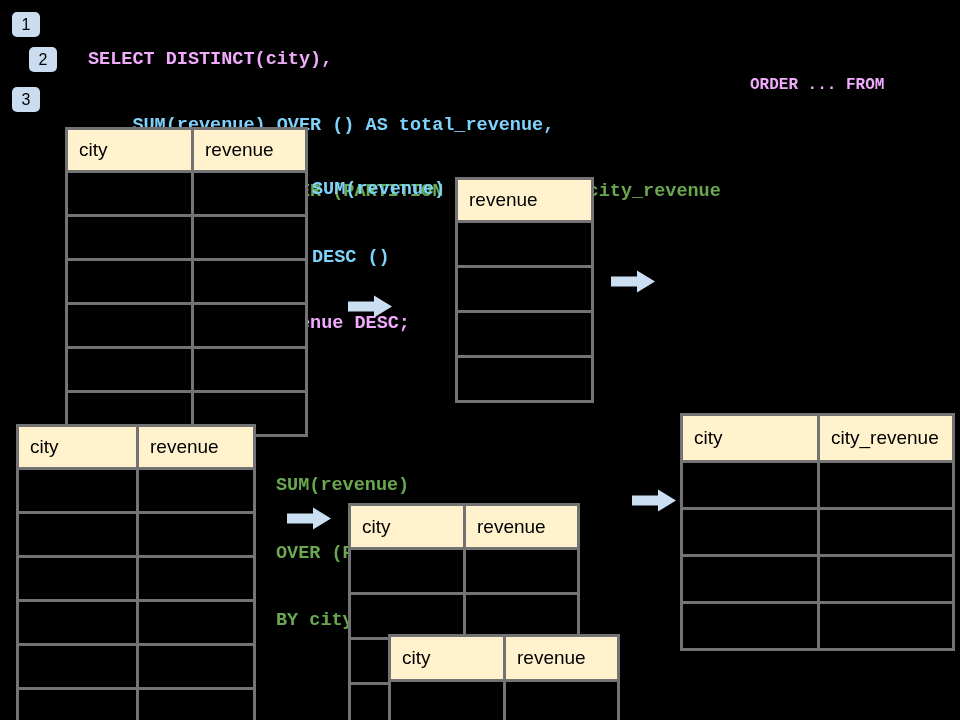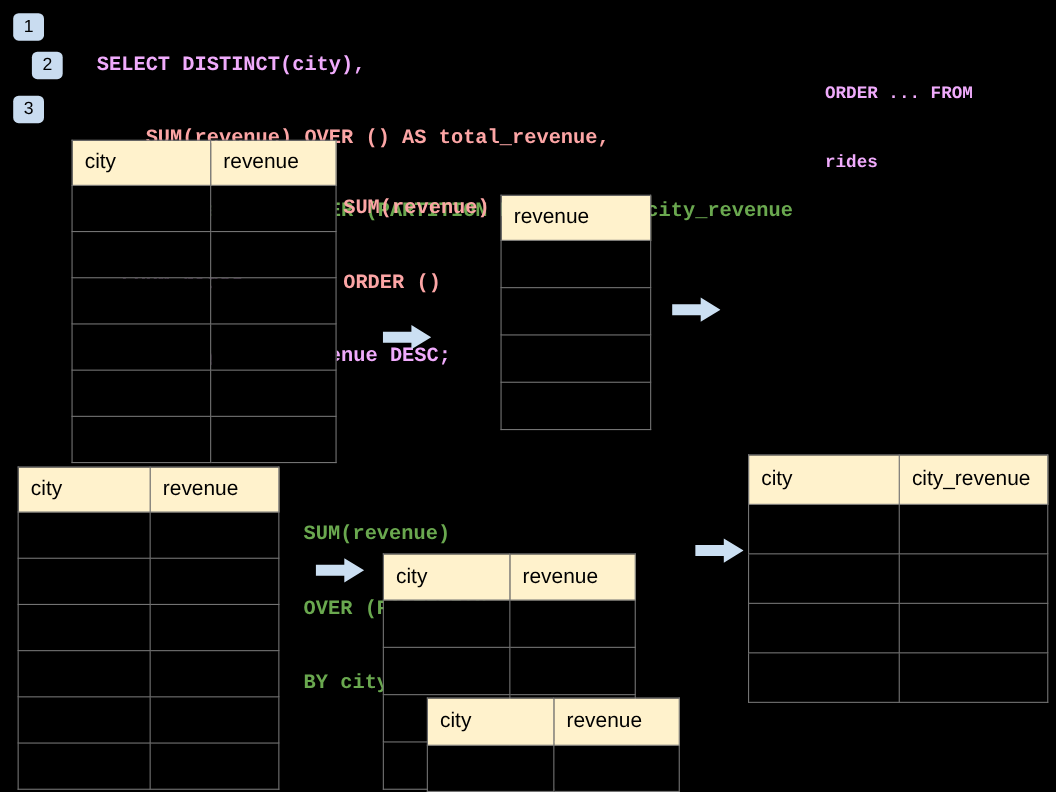--- a/index.html
+++ b/index.html
@@ -28,21 +28,21 @@
   .mono {
     font-family: "Liberation Mono", monospace;
     font-weight: bold;
     white-space: pre;
   }
   #sql-code {
     position: absolute; left: 88px; top: 5px;
     font-size: 18.5px; line-height: 22px;
   }
   .purple { color: #f0abfc; }
-  .red    { color: #fca5a5; }
+  .red    { color: #7dd3fc; }
   .green  { color: #6aa84f; }
 
   #side-note {
     position: absolute; left: 750px; top: 33px;
     font-size: 16px; line-height: 21px;
   }
   #annotation-total {
     position: absolute; left: 312px; top: 134px;
     font-size: 18.5px; line-height: 22.5px;
   }
@@ -50,21 +50,21 @@
     position: absolute; left: 276px; top: 430px;
     font-size: 18.5px; line-height: 22.5px;
   }
 
   
   table.tbl {
     position: absolute;
     border-collapse: collapse;
     table-layout: fixed;
   }
-  .tbl th, .tbl td { border: 1px solid #737373; }
+  .tbl th, .tbl td { border: 3px solid #737373; }
   .tbl th {
     background: #fff2cc;
     color: #000;
     font-weight: normal;
     font-size: 19px;
     text-align: left;
     padding: 0 0 0 11px;
     vertical-align: middle;
   }
   .tbl td { background: #000; padding: 0; }
@@ -111,26 +111,25 @@
 <div id="sql-code" class="mono">
   <div class="purple">SELECT DISTINCT(city),</div>
   <div class="red">    SUM(revenue) OVER () AS total_revenue,</div>
   <div class="green">    SUM(revenue) OVER (PARTITION BY city) as city_revenue</div>
   <div class="purple">  FROM rides</div>
   <div class="purple">  ORDER by city_revenue DESC;</div>
 </div>
 
 <div id="side-note" class="mono purple">
   <div>ORDER ... FROM</div>
-  <div>rides</div>
 </div>
 
 <div id="annotation-total" class="mono red">
   <div>SUM(revenue)</div>
-  <div>ORDER ()</div>
+  <div>DESC ()</div>
 </div>
 
 <div id="annotation-partition" class="mono green">
   <div>SUM(revenue)</div>
   <div>OVER (PARTITION</div>
   <div>BY city)</div>
 </div>
 
 <table class="tbl" id="tbl-source-top">
   <colgroup>

